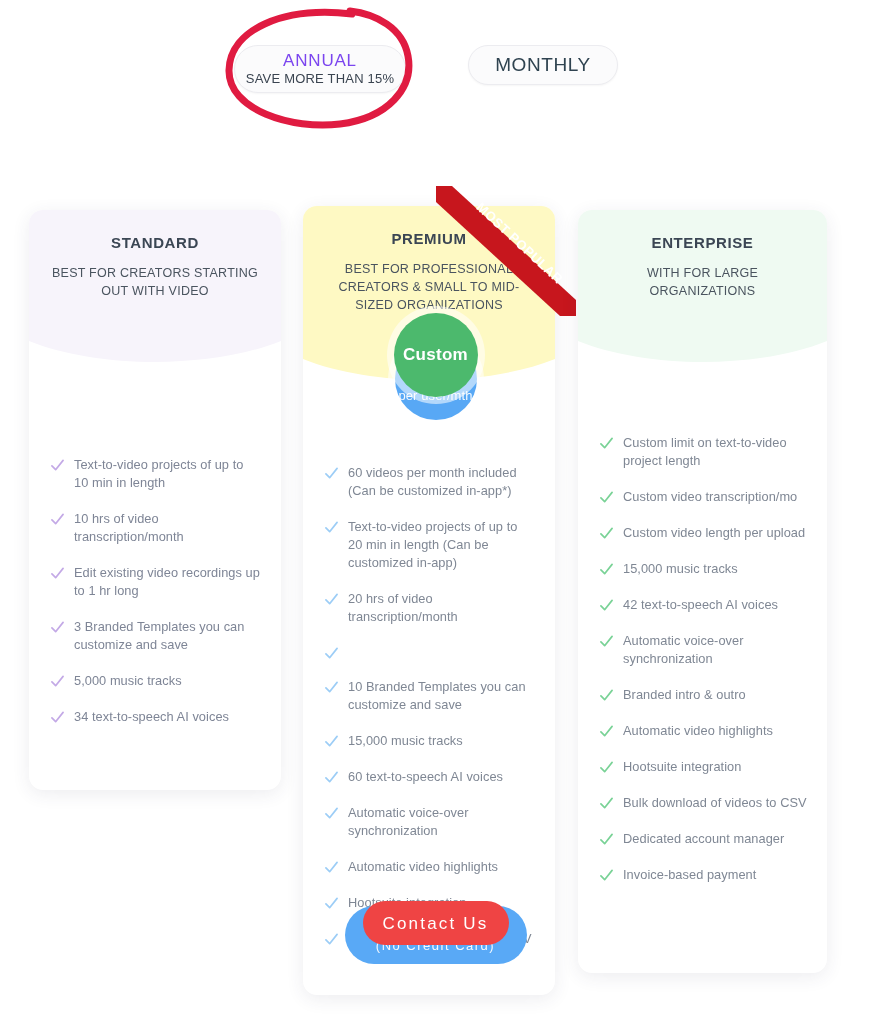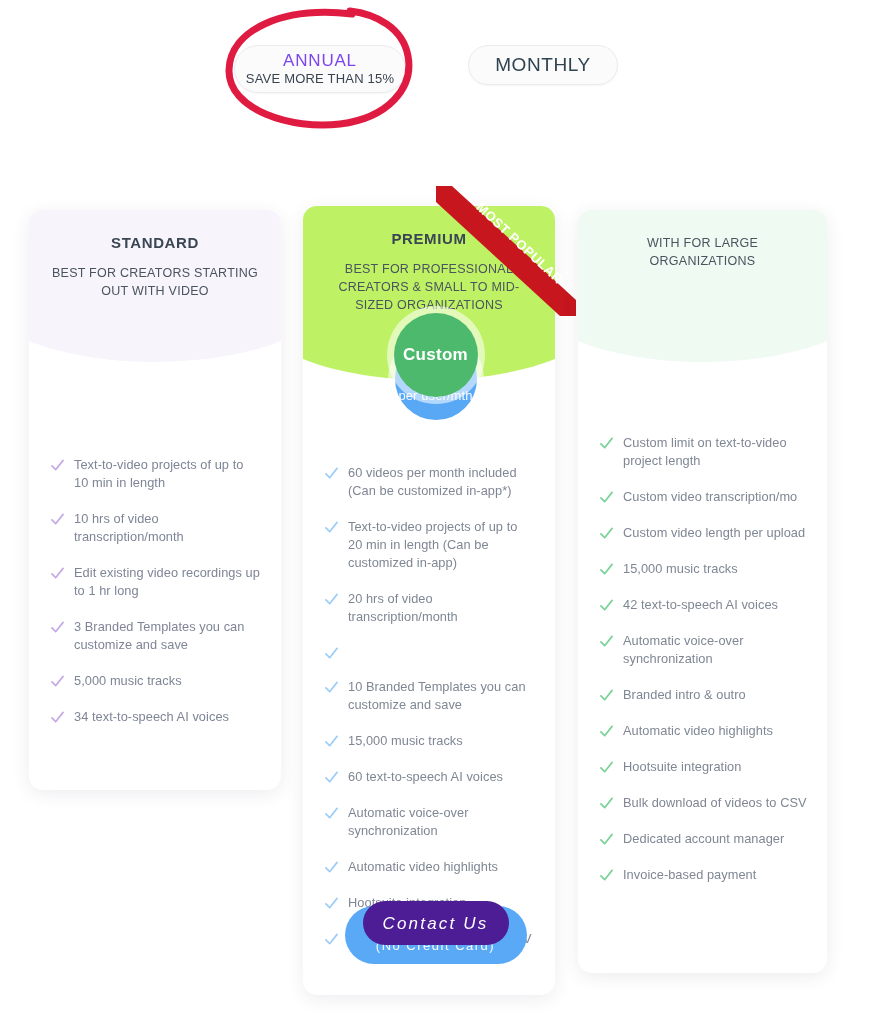--- a/index.html
+++ b/index.html
@@ -54,21 +54,21 @@
   #card-premium    { left: 303px; top: 206px; width: 252px; height: 789px; }
   #card-enterprise { left: 578px; top: 210px; width: 249px; height: 763px; }
 
   .card-head {
     position: relative;
     width: 100%;
     padding-top: 24px;
     text-align: center;
   }
   #card-standard   .card-head { background: #f7f4fb; height: 168px; }
-  #card-premium    .card-head { background: #bef264; height: 190px; }
+  #card-premium    .card-head { background: #fef9c3; height: 190px; }
   #card-enterprise .card-head { background: #effaf2; height: 168px; }
 
   .plan-name {
     font-size: 15px; font-weight: 700; letter-spacing: 0.6px;
     color: #3b4654; margin-bottom: 13px;
   }
   .plan-tagline {
     font-size: 12.5px; letter-spacing: 0.25px; color: #4a545f;
     line-height: 18px; padding: 0 18px;
   }
@@ -119,21 +119,21 @@
     border: none; border-radius: 30px; color: #fff;
     text-align: center; cursor: pointer;
     display: flex; flex-direction: column;
     align-items: center; justify-content: center;
     font-family: "Liberation Sans", sans-serif;
   }
   .cta-main { font-size: 17px; letter-spacing: 2.2px; line-height: 21px; }
   .cta-sub  { font-size: 13px; letter-spacing: 1.5px; line-height: 16px; opacity: .93; }
   #cta-standard   { top: 706px; width: 194px; height: 54px; background: #ab8cda; }
   #cta-premium    { top: 906px; width: 182px; height: 58px; background: #59a9f6; }
-  #cta-enterprise { top: 901px; width: 146px; height: 44px; background: #4c1d95; font-style: italic; }
+  #cta-enterprise { top: 901px; width: 146px; height: 44px; background: #ef4444; }
 
   
   .ribbon-wrap {
     position: absolute; left: 436px; top: 186px;
     width: 140px; height: 130px; pointer-events: none;
   }
   .ribbon-text {
     position: absolute; left: 0; top: 0; width: 140px; height: 130px;
   }
 </style>
@@ -313,20 +313,21 @@
       <polygon points="16,0 140,114 140,130 124,130 0,16 0,0" fill="#c7161d"></polygon>
       <path id="ribbonpath" d="M22 6 L132 108" fill="none" stroke="none"></path>
       <text font-family="Liberation Sans, sans-serif" font-size="13" font-weight="700" fill="#ffffff" letter-spacing="0.6">
         <textPath href="#ribbonpath" startOffset="16%">MOST POPULAR</textPath>
       </text>
     </svg>
   </div>
 
   <div class="card" id="card-enterprise">
     <div class="card-head">
+      <div class="plan-name">ENTERPRISE</div>
       <div class="plan-tagline">WITH FOR LARGE ORGANIZATIONS</div>
       <svg class="wave" viewBox="0 0 249 44" preserveAspectRatio="none">
         <path d="M0 6 C 70 34, 180 34, 249 6 L249 44 L0 44 Z" fill="#ffffff"></path>
       </svg>
     </div>
     <ul class="features">
         <li class="feature">
           <svg class="check" viewBox="0 0 14 14">
             <path d="M1 7.5 L5 11.5 L13 1.5" fill="none" stroke="#79d296" stroke-width="1.8" stroke-linecap="round" stroke-linejoin="round"></path>
           </svg>

